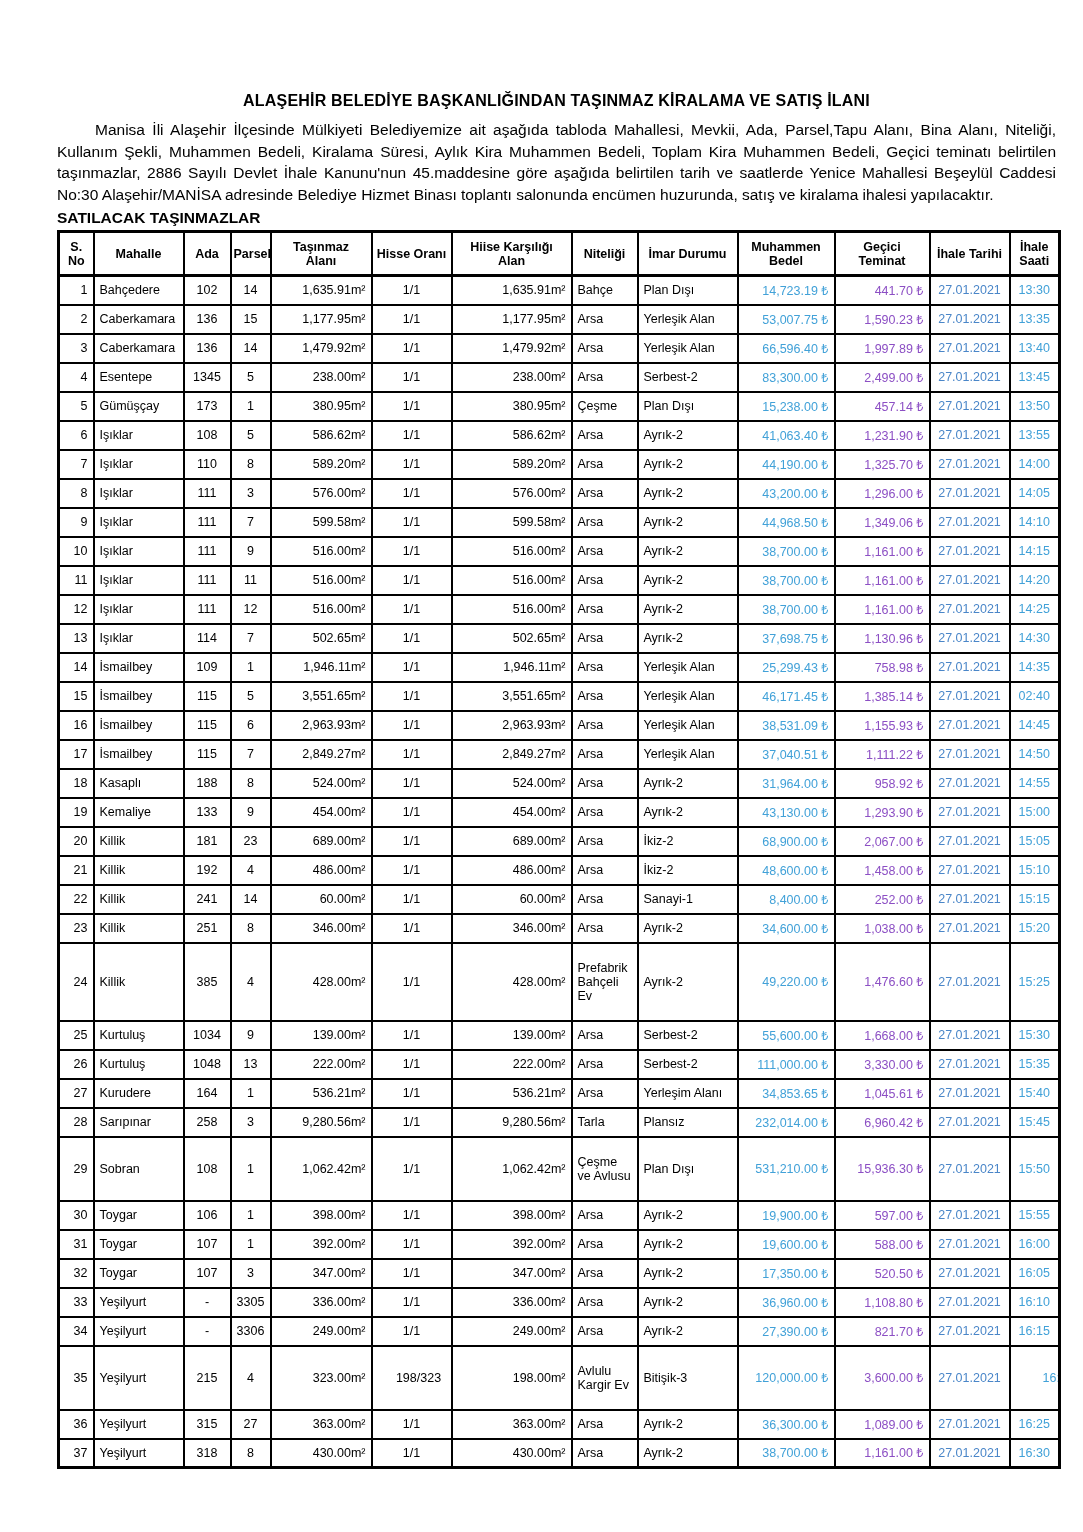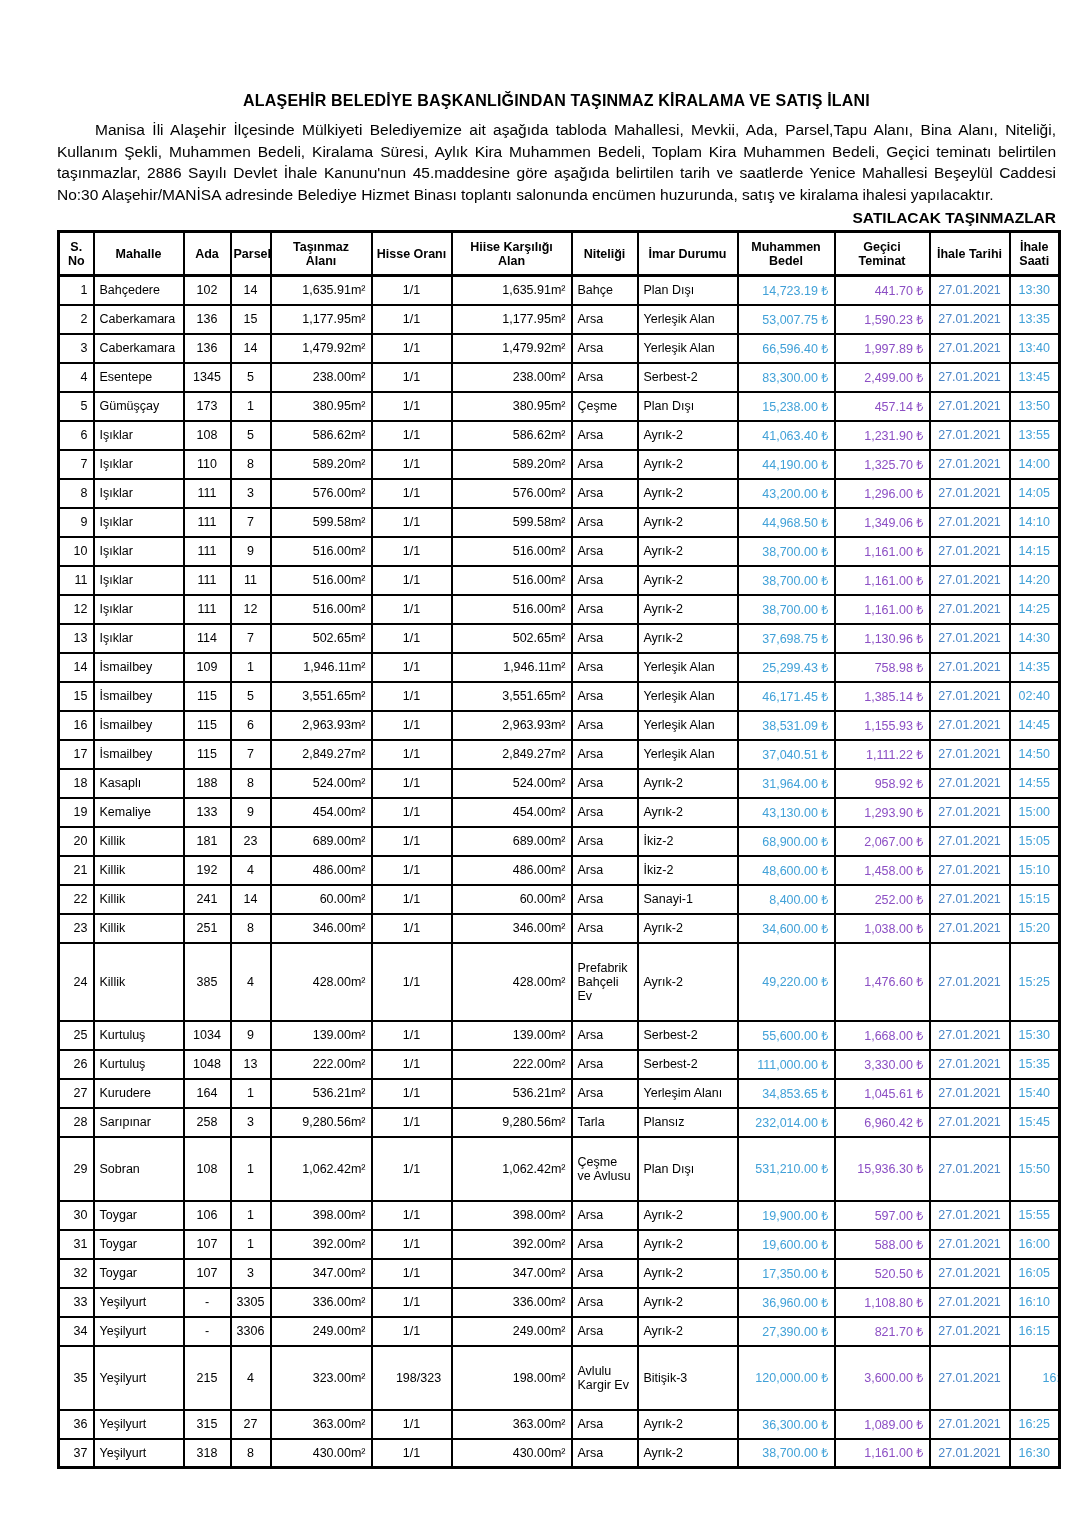--- a/index.html
+++ b/index.html
@@ -12,21 +12,21 @@
   .page { padding:92px 27px 30px 57px; box-sizing:border-box; }
   .doc-title {
     font-size:16px; font-weight:bold; text-align:center;
     margin:0 0 9px 0; letter-spacing:0.2px;
   }
   .intro {
     font-size:15.5px; line-height:21.5px; text-align:justify;
     text-indent:38px; margin:0 0 4px 0;
   }
   .section-subtitle {
-    font-size:15.5px; font-weight:bold; text-align:right;
+    font-size:15.5px; font-weight:bold; text-align:left;
     margin:4px 0 3px 0;
   }
   table.props {
     border-collapse:collapse; table-layout:fixed;
     width:1001px; border:3px solid #000;
   }
   table.props th, table.props td {
     border:2px solid #000;
     font-size:12.5px;
     padding:1px 5px;

